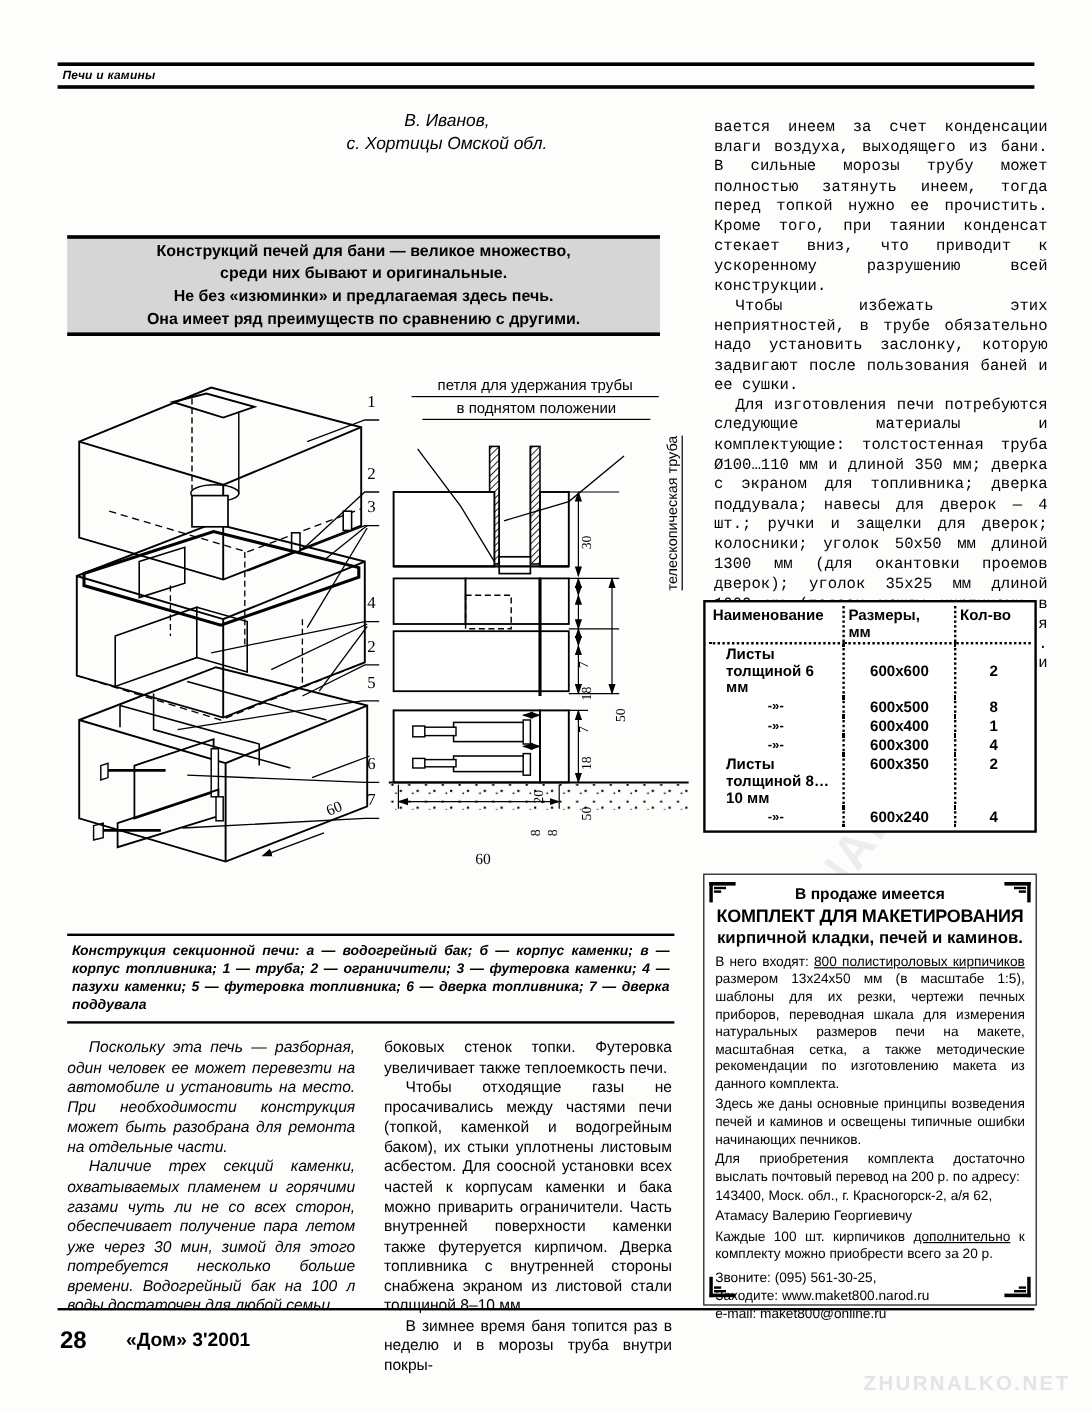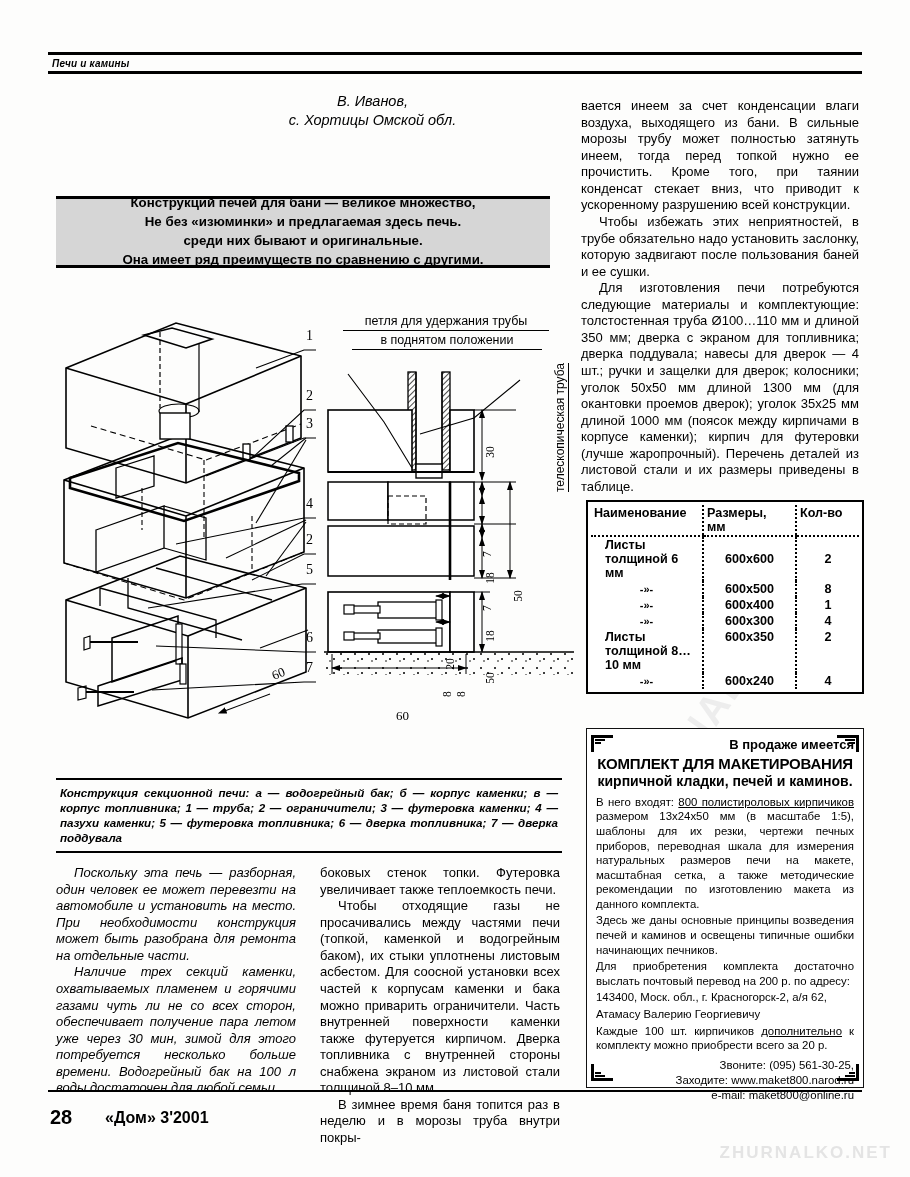--- a/index.html
+++ b/index.html
@@ -65,21 +65,21 @@
     position:absolute;left:46px;top:122px;
     font-size:57px;
     font-weight:bold;
     letter-spacing:-1px;
     line-height:1;
     white-space:nowrap;
   }
 
   
   .kicker{
-    position:absolute;left:56px;top:196px;width:494px;height:72px;
+    position:absolute;left:56px;top:196px;width:494px;height:84px;
     background:#d6d6d6;
     border-top:3px solid #000;
     border-bottom:3px solid #000;
     box-sizing:border-box;
     display:flex;flex-direction:column;
     align-items:center;justify-content:center;
     text-align:center;
     font-weight:bold;
     font-size:13.3px;
     line-height:1.42;
@@ -133,21 +133,21 @@
   .col{
     position:absolute;
     font-size:13px;
     line-height:1.275;
     text-align:justify;
     hyphens:none;
   }
   .col p{margin:0;text-indent:18px;}
   .col-l{left:56px;top:865px;width:240px;font-style:italic;}
   .col-m{left:320px;top:865px;width:240px;}
-  .col-r{left:581px;top:98px;width:278px;}
+  .col-r{left:595px;top:98px;width:278px;font-family:Liberation Mono, monospace;}
 
   
   .tbl-title{
     position:absolute;right:46px;top:500px;
     font-style:italic;font-weight:bold;font-size:12px;
   }
   .tbl-wrap{
     position:absolute;left:586px;top:500px;width:278px;
     border:2px solid #000;
     box-sizing:border-box;
@@ -179,27 +179,27 @@
     padding:8px 9px;
     background:#fff;
     font-size:11.4px;
     line-height:1.28;
     text-align:justify;
   }
   .ad .corner{
     position:absolute;width:26px;height:20px;
     border:0;
   }
-  .ad h3{margin:0;text-align:right;font-size:13px;font-weight:bold;}
+  .ad h3{margin:0;text-align:center;font-size:13px;font-weight:bold;}
   .ad h2{margin:0;text-align:center;font-size:15px;font-weight:bold;letter-spacing:-.2px;}
   .ad h4{margin:0 0 4px 0;text-align:center;font-size:14px;font-weight:bold;}
   .ad p{margin:0 0 2px 0;}
   .ad .u{text-decoration:underline;}
   .ad .b{font-weight:normal;}
-  .ad .tail{text-align:right;margin-top:5px;line-height:1.34;}
+  .ad .tail{text-align:left;margin-top:5px;line-height:1.34;}
 
   
   .foot-rule{position:absolute;left:48px;top:1090px;width:814px;height:2px;background:#000;}
   .foot-pg{position:absolute;left:50px;top:1106px;font-size:20px;font-weight:bold;}
   .foot-mag{position:absolute;left:105px;top:1109px;font-size:16px;font-weight:bold;}
 
   svg{display:block;}
 </style>
 </head>
 <body>
@@ -216,22 +216,22 @@
   </div>
 
   <div class="byline">
     <div>В. Иванов,</div>
     <div>с. Хортицы Омской обл.</div>
   </div>
 
 
   <div class="kicker">
     <div>Конструкций печей для бани — великое множество,</div>
+    <div>среди них бывают и оригинальные.</div>
     <div>Не без «изюминки» и предлагаемая здесь печь.</div>
-    <div>среди них бывают и оригинальные.</div>
     <div>Она имеет ряд преимуществ по сравнению с другими.</div>
   </div>
 
   <div class="figure">
 
     <svg width="300" height="430" viewBox="0 0 300 430" style="position:absolute;left:0;top:8px;">
       <g fill="none" stroke="#000" stroke-width="1.6">
 
         <path d="M10 60 L120 15 L245 48 L245 130 L130 175 L10 140 Z"></path>
         <path d="M10 60 L130 96 L130 175"></path>

